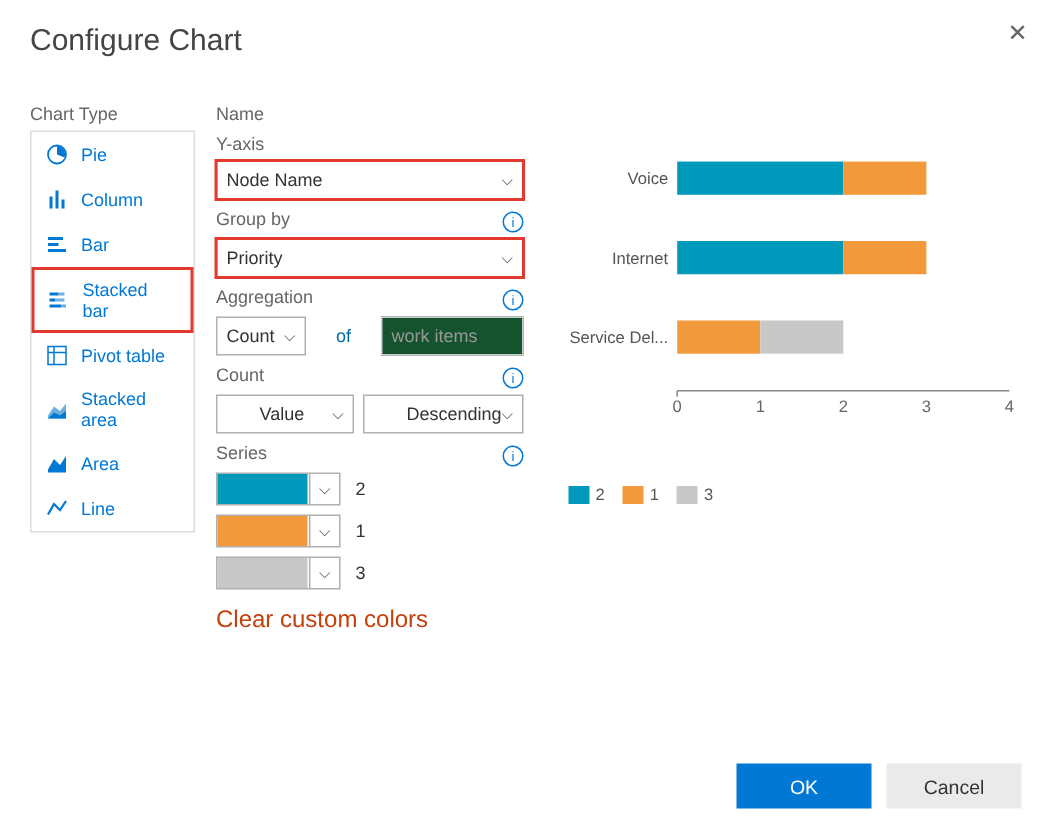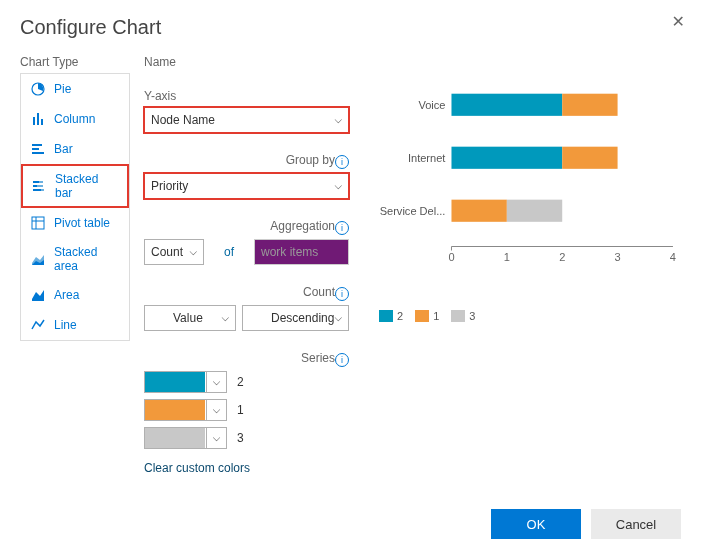--- a/index.html
+++ b/index.html
@@ -1,47 +1,47 @@
 <!DOCTYPE html>
 <html><head>
   <meta charset="utf-8">
   <style>
     * { box-sizing: border-box; margin: 0; padding: 0; }
     body { font-family: "Segoe UI", Arial, sans-serif; font-size: 12px; color: #333; width: 701px; height: 555px; padding: 16px 20px; position: relative; background: #fff; }
     .close-btn { position: absolute; top: 12px; right: 16px; font-size: 16px; color: #666; cursor: pointer; }
-    h1 { font-size: 20px; font-weight: 300; color: #444; margin-bottom: 16px; }
+    h1 { font-size: 20px; font-weight: 300; color: #444; margin-bottom: 30px; }
     .main { display: flex; gap: 14px; }
     .col-left { width: 110px; }
     .col-mid { width: 205px; }
     .col-right { flex: 1; padding-left: 16px; }
     .section-label { color: #666; font-size: 12px; margin-bottom: 4px; }
     .chart-types { border: 1px solid #dcdcdc; }
     .ct-item { display: flex; align-items: center; gap: 8px; padding: 6px 8px; cursor: pointer; border: 1px solid transparent; }
     .ct-item[data-selected="true"] .ct-label { font-weight: 400; }
     .ct-item[data-selected="true"] { border: 2px solid #e23a2e; }
     .ct-icon { width: 16px; height: 16px; display: flex; align-items: center; justify-content: center; color: #0078d4; flex-shrink: 0; }
     .ct-label { color: #0078d4; font-size: 12px; }
-    .form-group { margin-bottom: 20px; }
-    .label-row { display: flex; align-items: center; justify-content: flex-end; margin-bottom: 2px; }
+    .form-group { margin-bottom: 6px; }
+    .label-row { display: flex; align-items: center; justify-content: space-between; margin-bottom: 2px; }
     .info-icon { width: 14px; height: 14px; border: 1px solid #0078d4; border-radius: 50%; display: inline-flex; align-items: center; justify-content: center; font-size: 9px; color: #0078d4; cursor: pointer; }
     .text-input, .select { width: 100%; border: 1px solid #b0b0b0; padding: 4px 6px; font-size: 12px; height: 26px; background: #fff; display: flex; align-items: center; justify-content: space-between; }
     .select { cursor: pointer; }
     .chev { font-size: 10px; color: #555;}
     .highlighted { outline: 2px solid #e23a2e; outline-offset: -1px; }
     .agg-row { display: flex; align-items: center; gap: 20px; }
     .agg-row .select { width: 60px; }
     .agg-of { color: #0369a1; }
-    .agg-disabled { background: #701a75; color: #999; border: 1px solid #ccc; padding: 4px 6px; height: 26px; display:flex; align-items:center; flex:1; }
+    .agg-disabled { background: #14532d; color: #999; border: 1px solid #ccc; padding: 4px 6px; height: 26px; display:flex; align-items:center; flex:1; }
     .sort-row { display: flex; gap: 6px; }
     .sort-row .select { flex: 1; padding-left: 28px; }
     .series-row { display: flex; align-items: center; gap: 10px; margin-bottom: 6px; }
     .color-swatch { display: flex; align-items: center; gap: 1px; border: 1px solid #b0b0b0; height: 22px; cursor:pointer;}
     .swatch-color { width: 60px; height: 100%; }
     .swatch-chev { width: 20px; display:flex; align-items:center; justify-content:center; font-size:10px; color:#555; border-left:1px solid #b0b0b0; height:100%;}
-    .clear-link { color: #0c4a6e; font-size: 12px; cursor: pointer; margin-top: 6px; display: inline-block;}
+    .clear-link { color: #c2410c; font-size: 16px; cursor: pointer; margin-top: 6px; display: inline-block;}
     
     .chart-area { width: 100%; height: 230px; position: relative; margin-top: 6px;}
     .legend { display: flex; gap: 12px; margin-top: 16px; align-items:center;}
     .legend-item { display: flex; align-items: center; gap: 4px; font-size: 11px; color: #555;}
     .legend-sw { width: 14px; height: 12px; }
     
     .footer { position: absolute; bottom: 16px; right: 20px; display: flex; gap: 10px; padding-left: 12px; }
     .btn { width: 90px; height: 30px; display: flex; align-items: center; justify-content: center; font-size: 13px; cursor:pointer; }
     .btn-primary { background: #0078d4; color: #fff; }
     .btn-secondary { background: #eaeaea; color: #333; }

